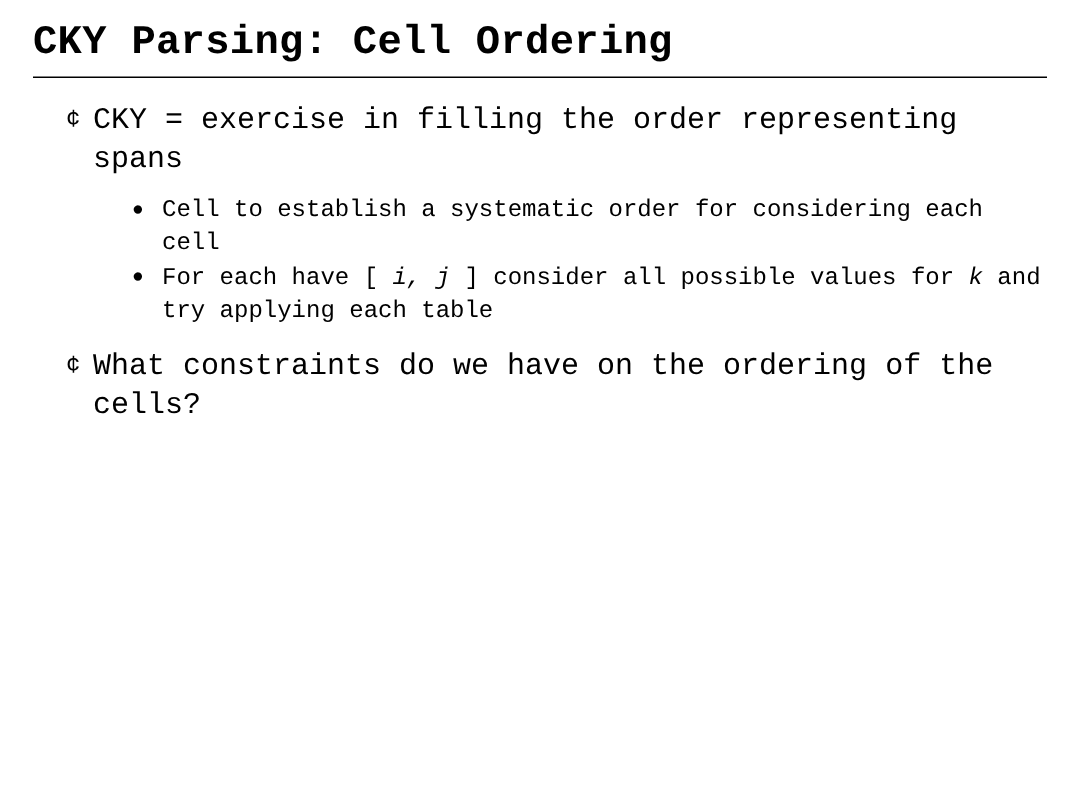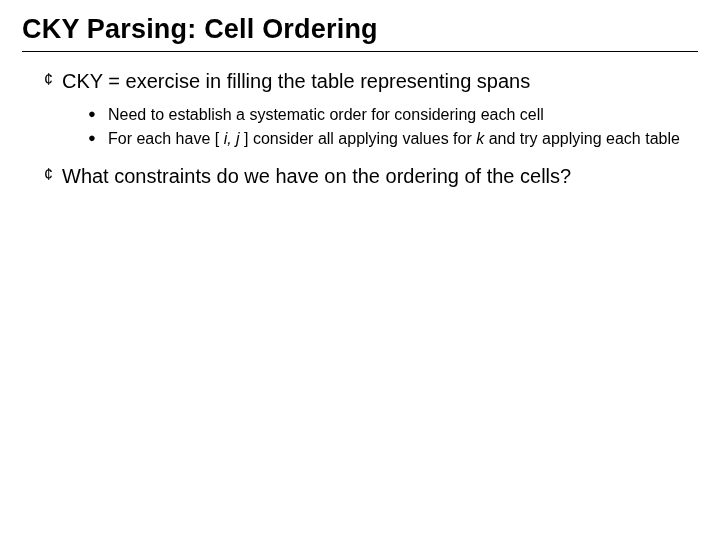--- a/index.html
+++ b/index.html
@@ -9,20 +9,21 @@
     height: 540px;
     background: #ffffff;
     font-family: Arial, Helvetica, sans-serif;
     color: #000;
   }
   .slide {
     box-sizing: border-box;
     width: 720px;
     height: 540px;
     padding: 14px 22px 22px 22px;
+    font-family: Liberation Mono, monospace;
   }
   .title {
     font-weight: 900;
     font-size: 27px;
     line-height: 1.15;
     letter-spacing: 0.2px;
     margin: 0 0 6px 0;
   }
   .rule {
     border: none;
@@ -72,32 +73,32 @@
 </head>
 <body>
 
 <div class="slide">
 
   <h1 class="title">CKY Parsing: Cell Ordering</h1>
   <hr class="rule">
 
   <div class="lvl1">
     <span class="bullet">¢</span>
-    <span class="text">CKY = exercise in filling the table representing spans</span>
+    <span class="text">CKY = exercise in filling the order representing spans</span>
   </div>
 
   <div class="lvl2-group">
     <div class="lvl2">
       <span class="bullet">●</span>
-      <span class="text">Need to establish a systematic order for considering each cell</span>
+      <span class="text">Cell to establish a systematic order for considering each cell</span>
     </div>
     <div class="lvl2">
       <span class="bullet">●</span>
       <span class="text">
-        <span>For each have [ </span><span class="ital">i, j</span><span> ] consider all applying values for </span><span class="ital">k</span><span> and try applying each table</span>
+        <span>For each have [ </span><span class="ital">i, j</span><span> ] consider all possible values for </span><span class="ital">k</span><span> and try applying each table</span>
       </span>
     </div>
   </div>
 
   <div class="lvl1">
     <span class="bullet">¢</span>
     <span class="text">What constraints do we have on the ordering of the cells?</span>
   </div>
 
 </div>

